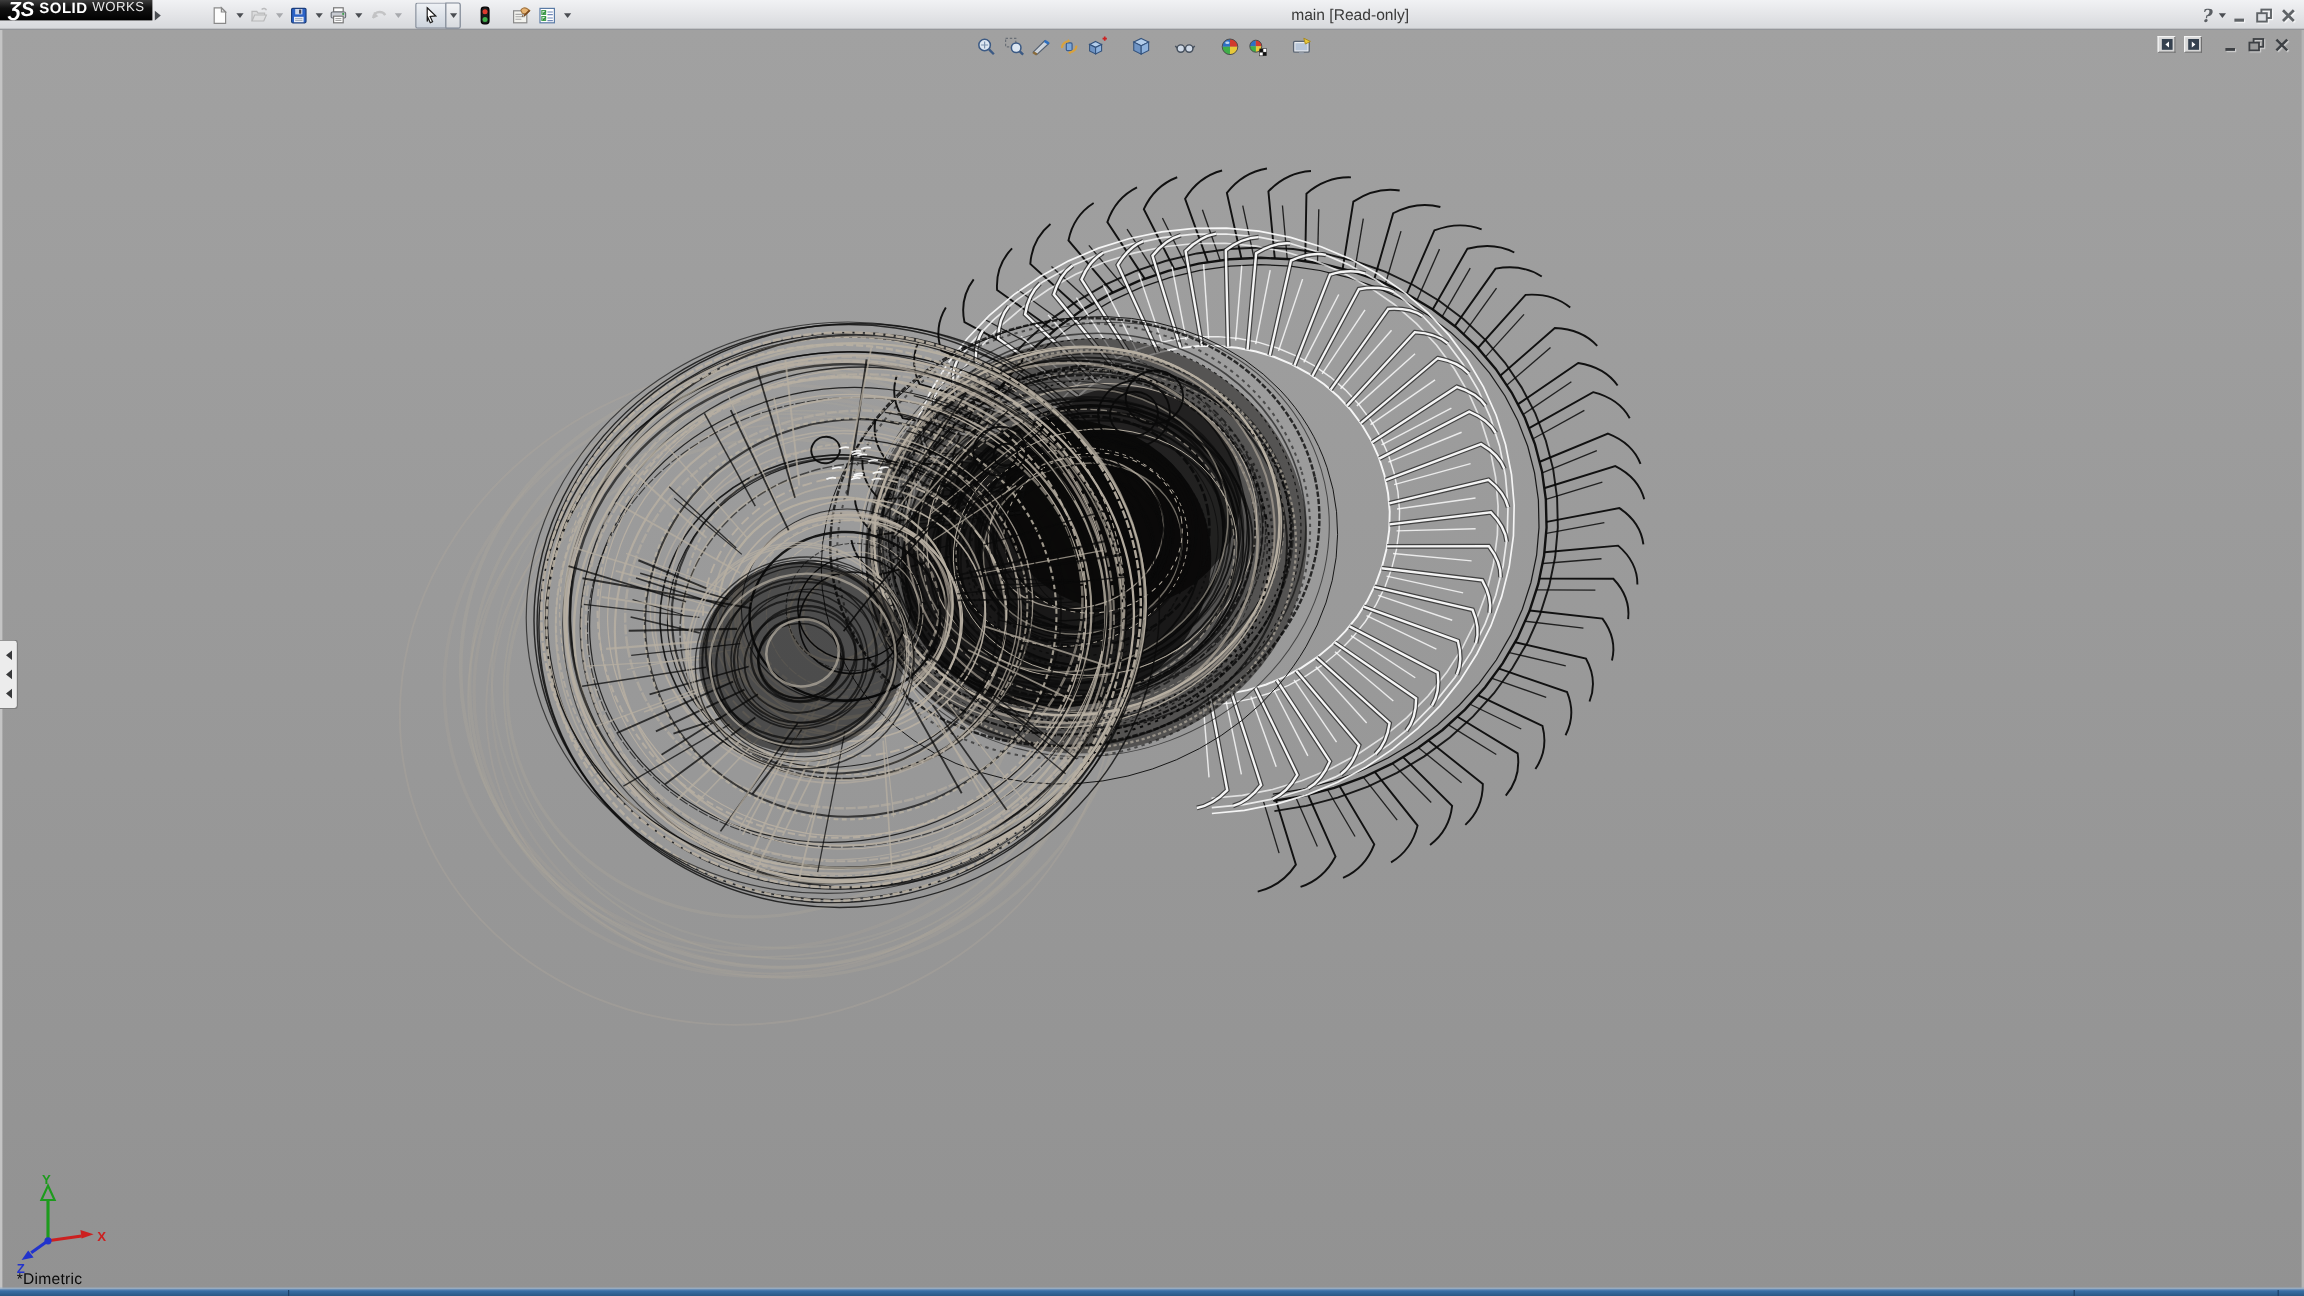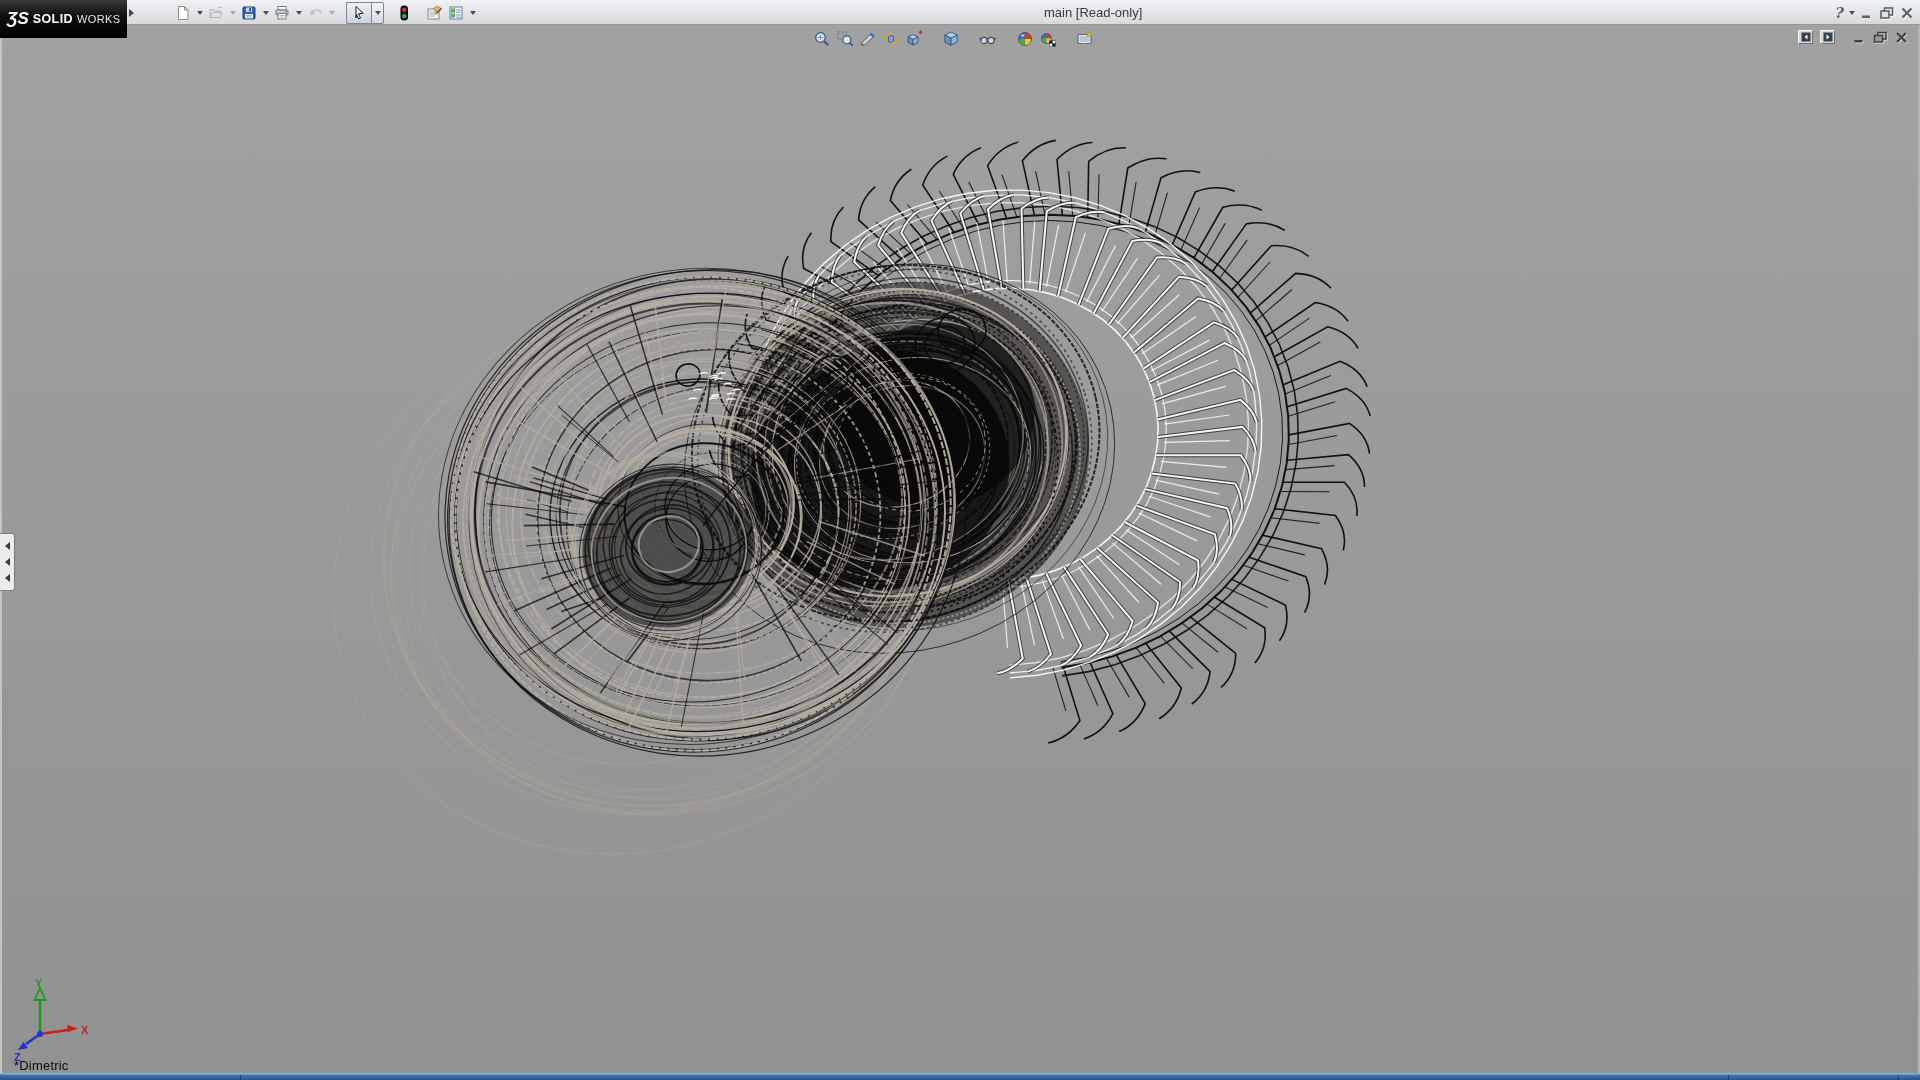--- a/index.html
+++ b/index.html
@@ -3,43 +3,43 @@
 <meta charset="utf-8">
 <style>
   * { margin:0; padding:0; box-sizing:border-box; }
   html,body { width:1920px; height:1080px; overflow:hidden; }
   body { position:relative; font-family:"Liberation Sans", sans-serif; background:#9a9a9a; }
 
   
   .titlebar { position:absolute; left:0; top:0; width:1920px; height:25px;
     background:linear-gradient(180deg,#f1f2f4 0%,#e3e4e7 55%,#d7d9dc 100%);
     border-bottom:1px solid #94969a; z-index:20; }
-  .logo { position:absolute; left:0; top:0; width:127px; height:38px;
+  .logo { position:absolute; left:0; top:0; width:127px; height:17px;
     background:linear-gradient(180deg,#3c3c3c 0%,#111 40%,#000 100%);
-    display:flex; align-items:center; padding-left:7px; gap:4px; cursor:pointer; }
+    display:flex; align-items:flex-start; padding-left:7px; gap:4px; cursor:pointer; }
   .logo .mark { color:#fff; font-size:17px; font-weight:bold; font-style:italic; line-height:1; transform:translateY(-1px); }
   .logo .bold  { color:#fff; font-size:12.5px; font-weight:bold; letter-spacing:.4px; }
   .logo .light { color:#e8e8e8; font-size:11px; letter-spacing:.4px; }
   .menu-flyout { position:absolute; left:129px; top:5px; width:12px; height:15px; display:flex; align-items:center; cursor:pointer; }
   .tri-right { width:0; height:0; border:4px solid transparent; border-left:5px solid #4a4d52; }
 
   .toolbar { position:absolute; left:172px; top:1px; height:23px; display:flex; align-items:center; }
   .tbtn { width:22px; height:22px; display:flex; align-items:center; justify-content:center; border:1px solid transparent; border-radius:2px; }
   .tbtn.disabled { opacity:.55; filter:grayscale(1); }
   .darr { width:11px; height:22px; display:flex; align-items:center; justify-content:center; }
   .tri-down { width:0; height:0; border:3px solid transparent; border-top:4px solid #4a4d52; margin-top:3px; }
   .tri-down.dis { border-top-color:#a7a9ad; }
   .tgap { width:8px; }
   .selwrap { display:flex; height:22px; margin:0 1px; }
   .selbtn { width:25px; height:22px; border:1px solid #7c8593; border-right:none; border-radius:2px 0 0 2px;
     background:linear-gradient(180deg,#eef1f5,#ccd3dc); display:flex; align-items:center; justify-content:center; }
   .seldrop { width:13px; height:22px; border:1px solid #7c8593; border-radius:0 2px 2px 0;
     background:linear-gradient(180deg,#f3f4f6,#d8dbdf); display:flex; align-items:center; justify-content:center; }
 
-  .wtitle { position:absolute; left:1044px; top:5px; font-size:13px; color:#3a3a3a; }
+  .wtitle { position:absolute; left:1076px; top:5px; font-size:13px; color:#3a3a3a; }
 
   .wctrl { position:absolute; right:6px; top:0; height:25px; display:flex; align-items:center; gap:5px; }
   .wbtn { display:flex; align-items:center; justify-content:center; height:22px; cursor:pointer; }
   .helpq { font-family:"DejaVu Serif", serif; font-style:italic; font-weight:bold; font-size:15px; color:#5a5e63; }
   .glyph { filter:drop-shadow(1px 1px 0 rgba(255,255,255,.75)); }
 
   
   .viewport { position:absolute; left:0; top:25px; width:1920px; height:1055px;
     background:linear-gradient(180deg,#a1a1a1 0%,#9a9a9a 45%,#929292 100%);
     box-shadow:inset 2px 0 0 #c4c4c4, inset -2px 0 0 #b5b5b5; }

